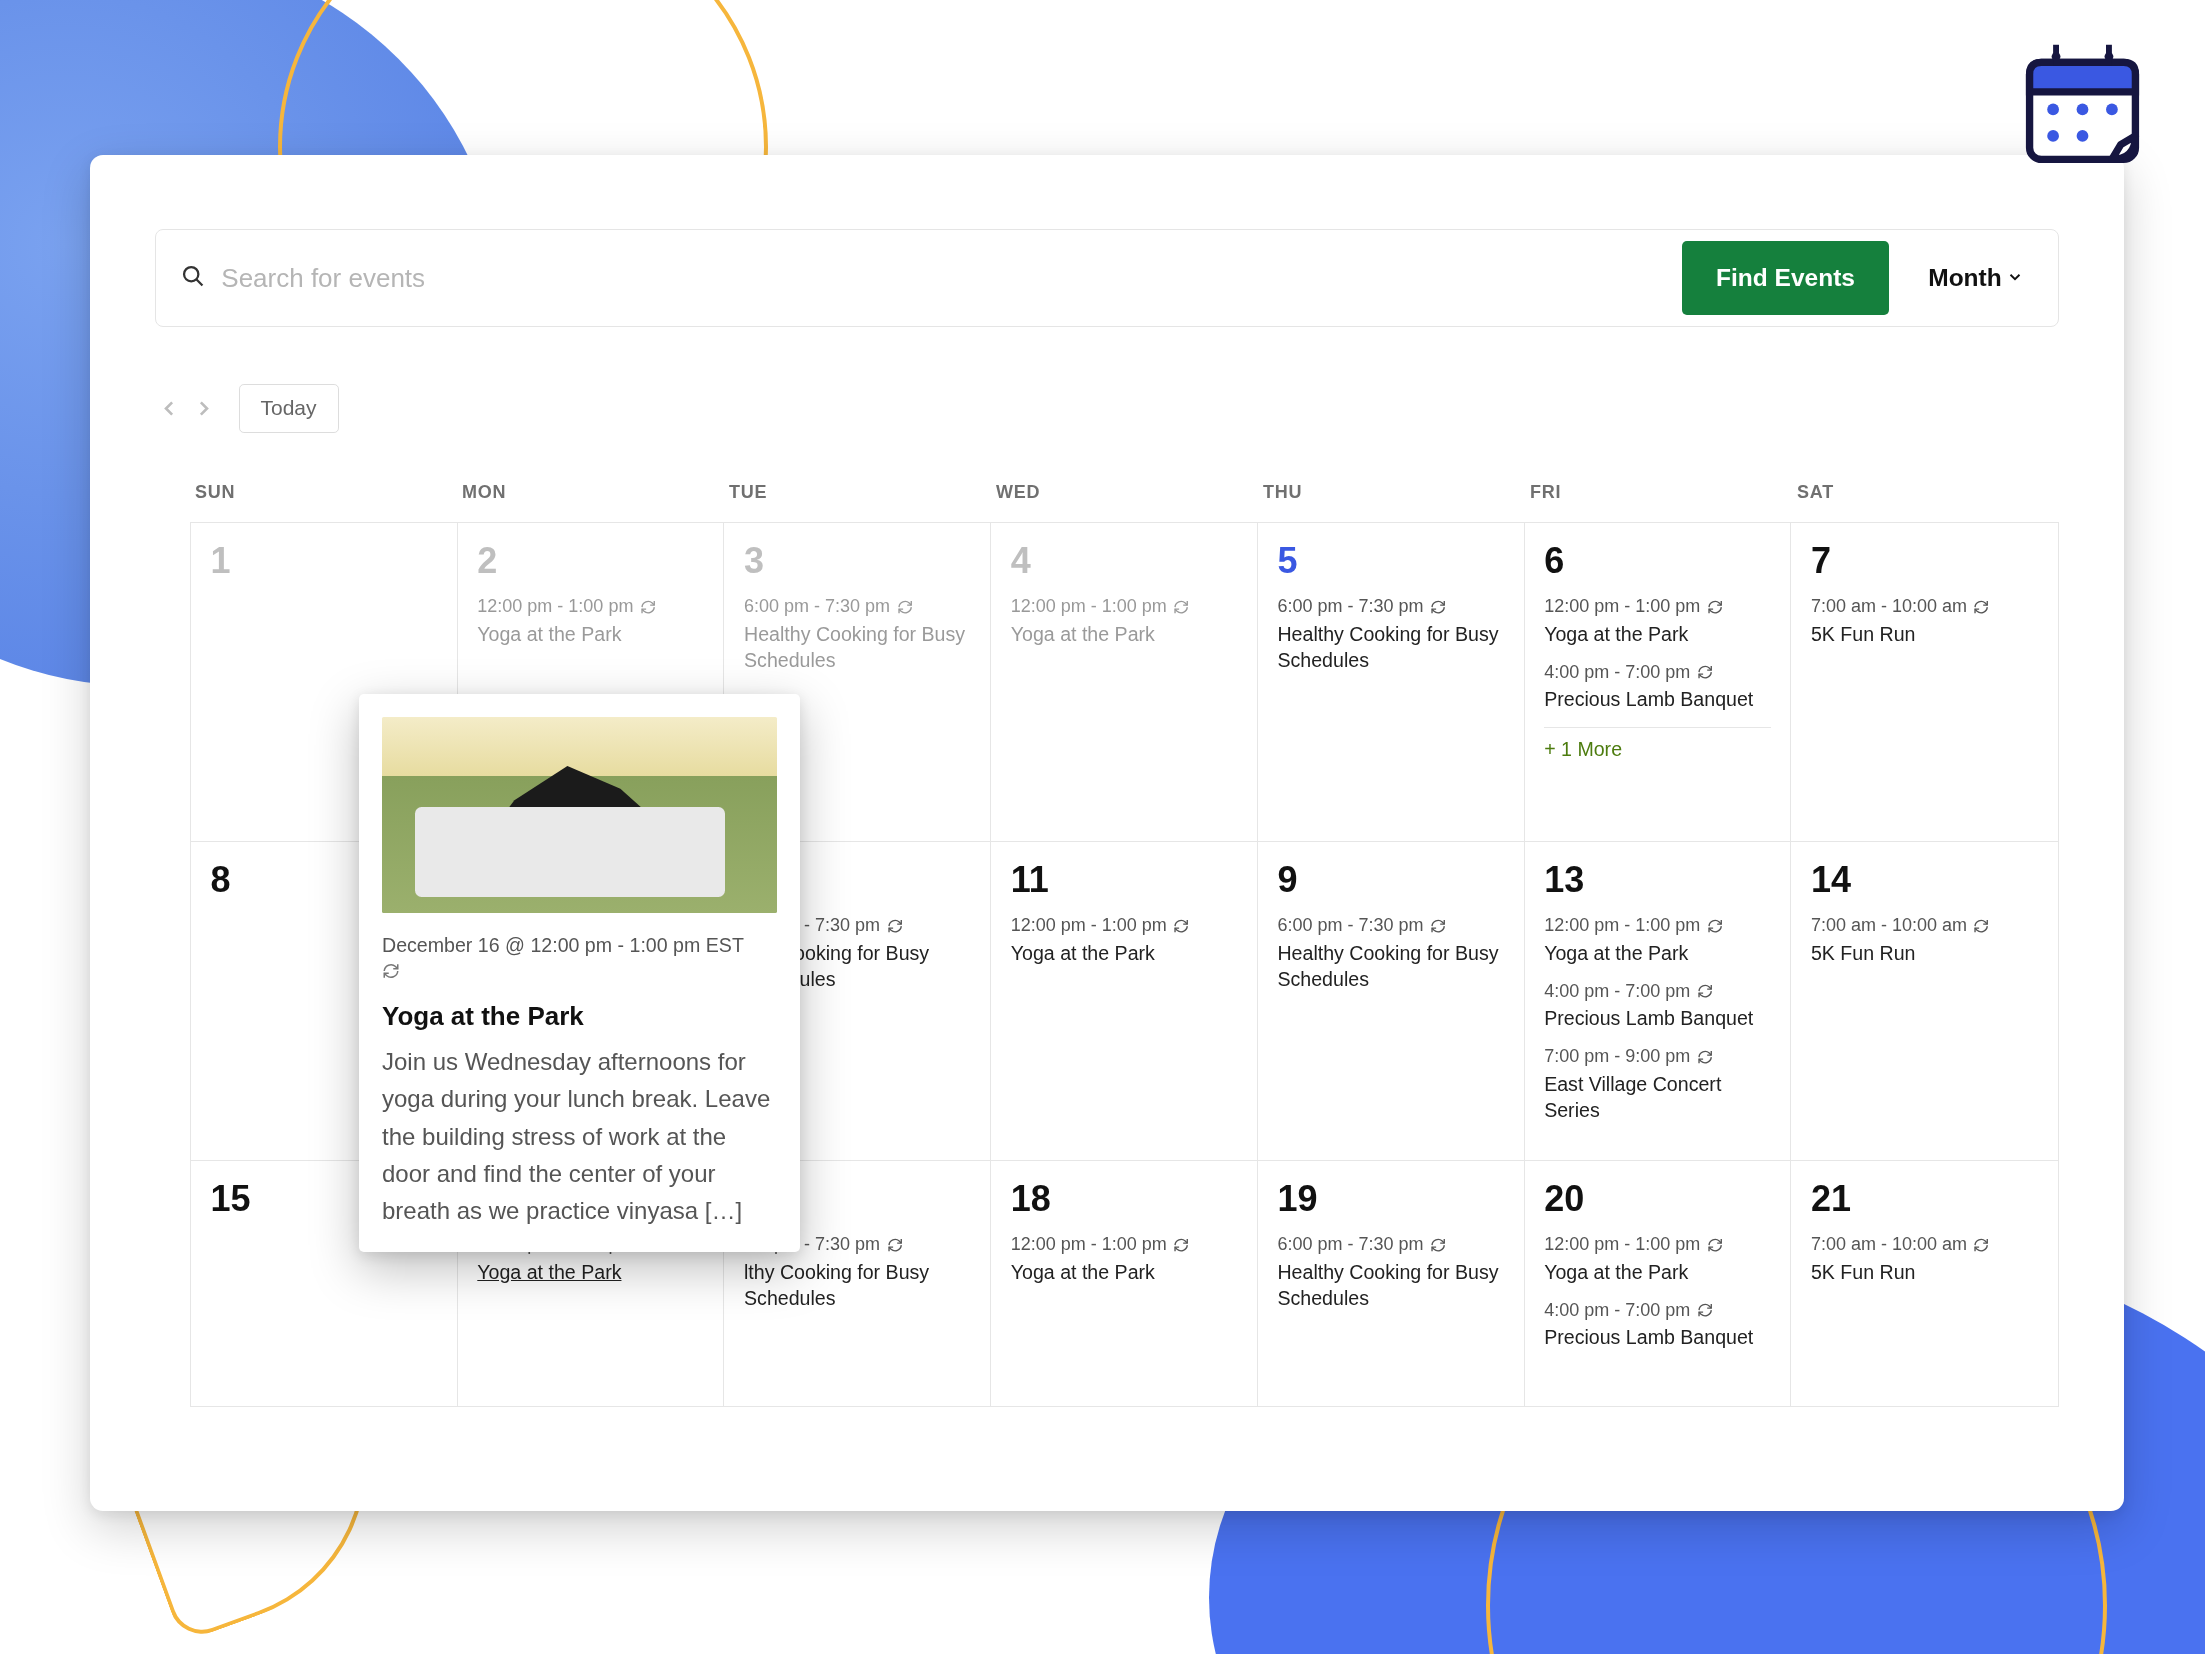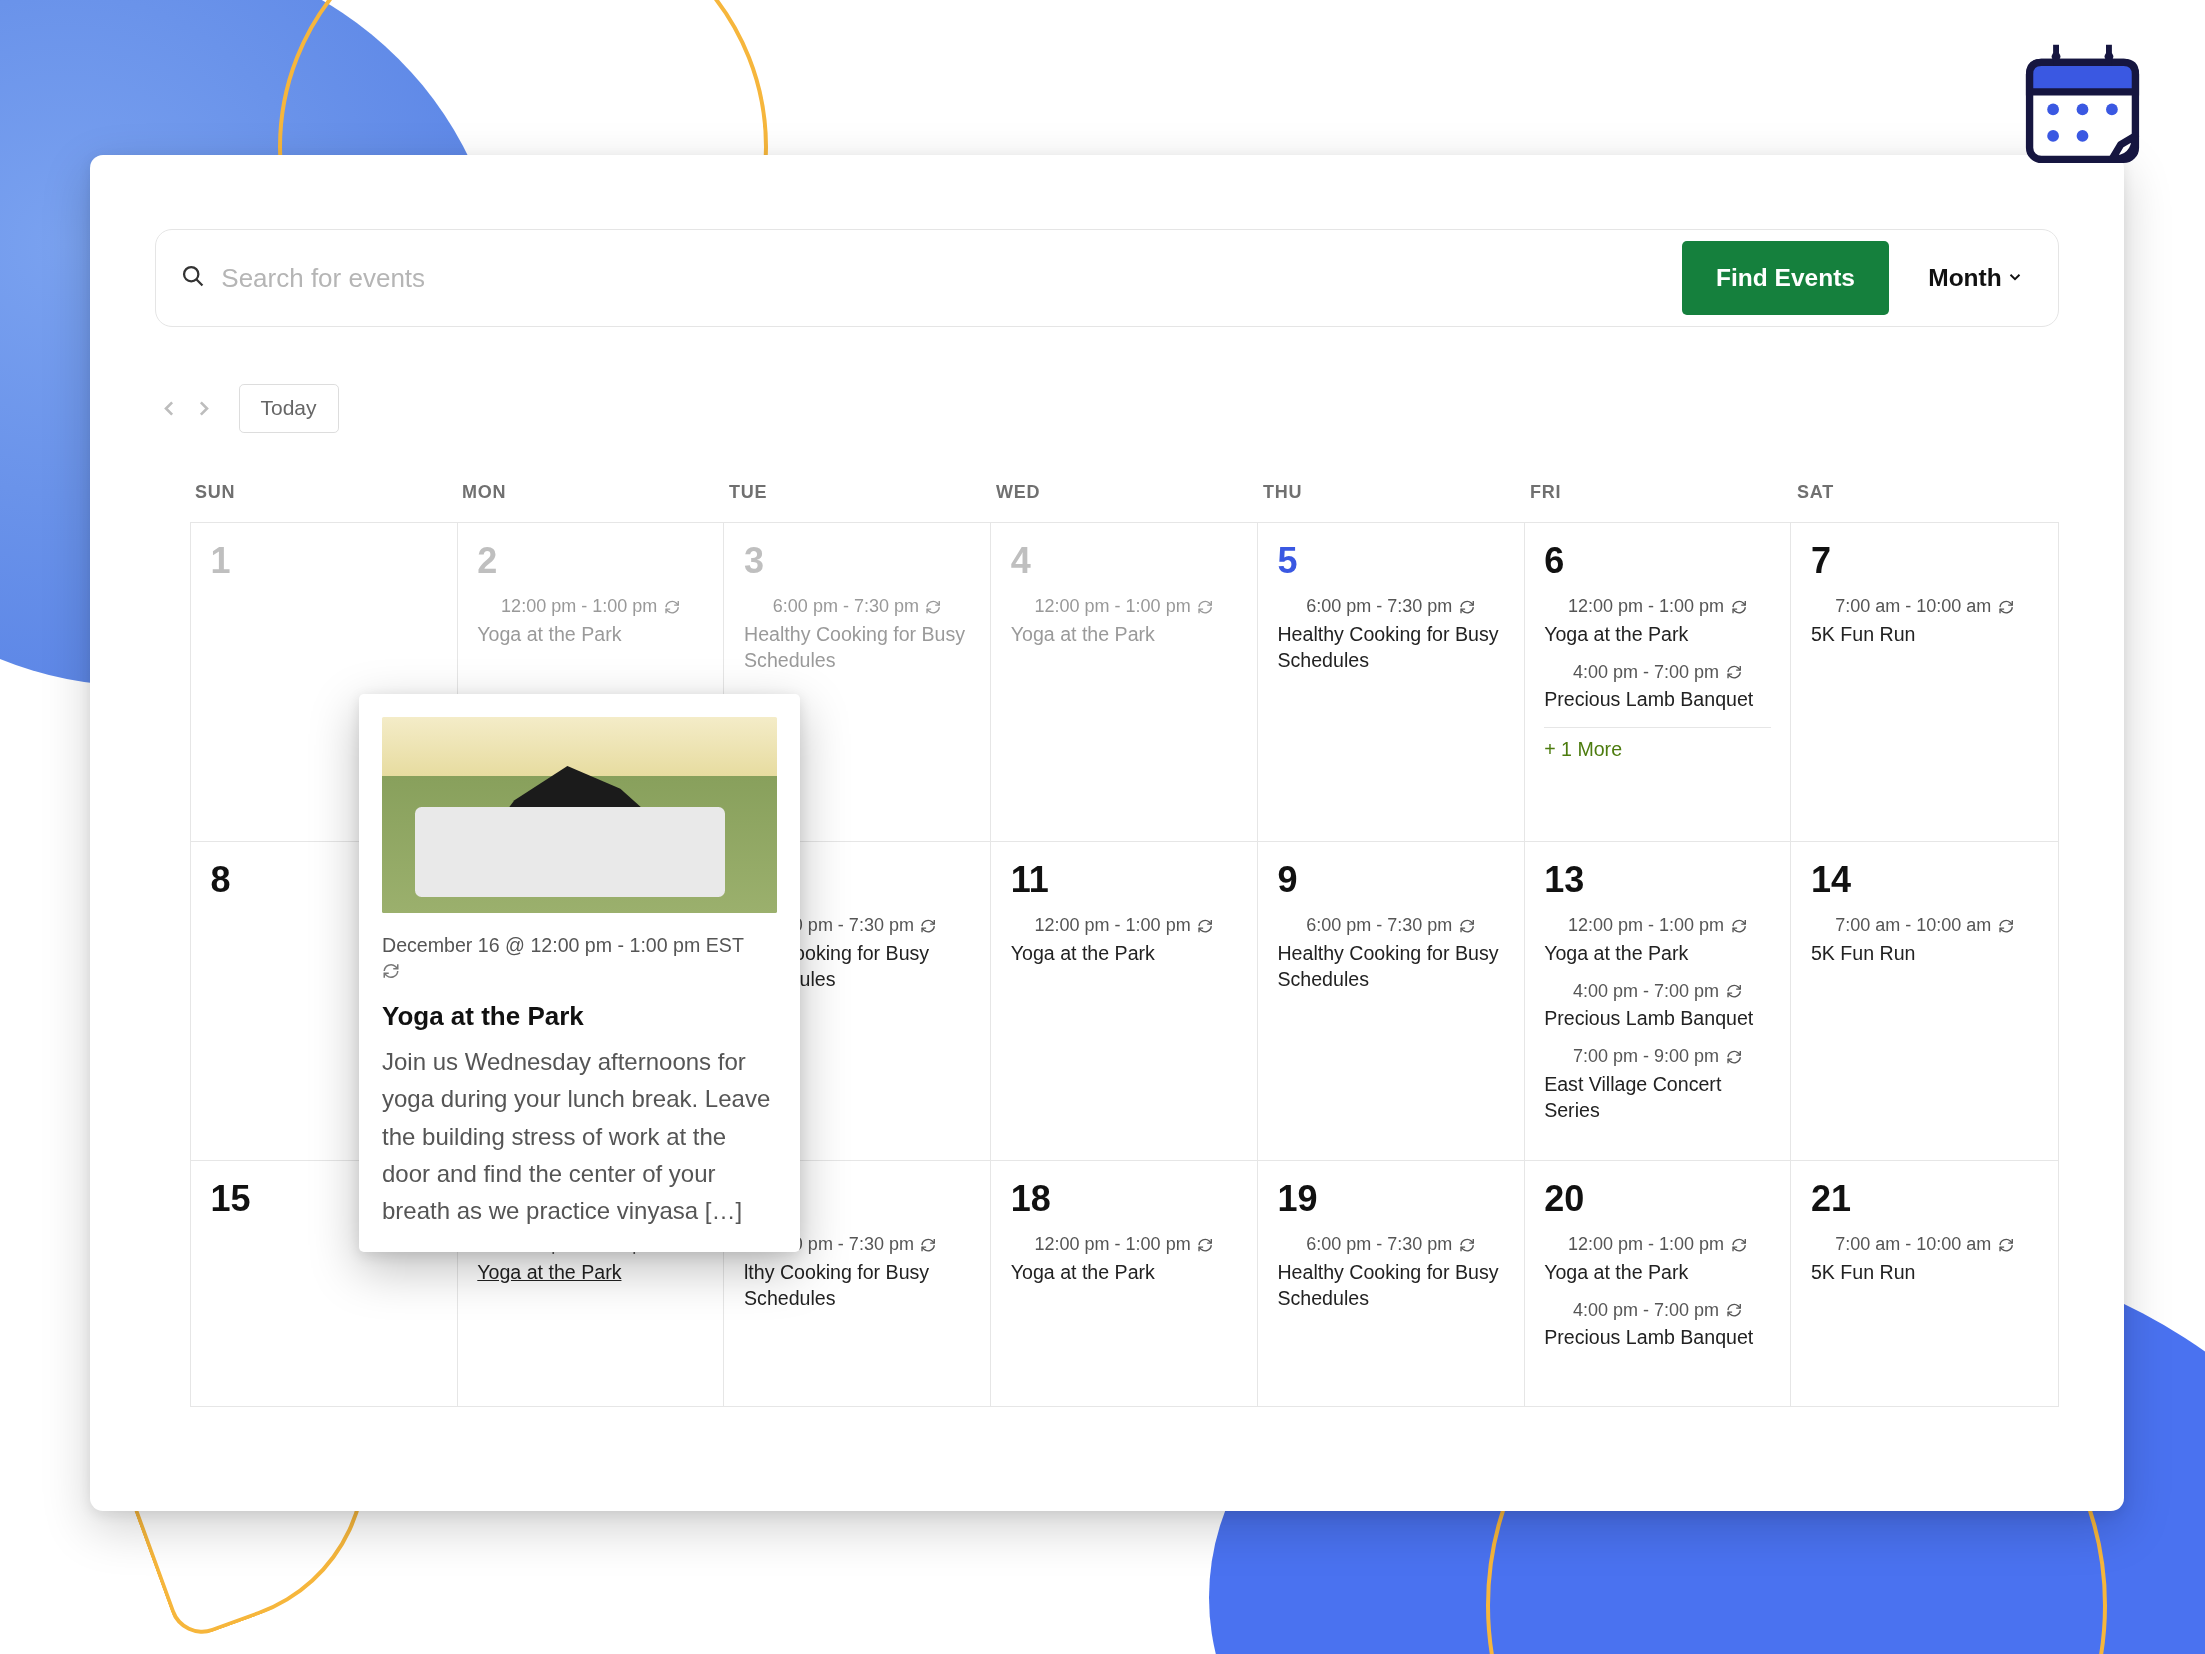--- a/index.html
+++ b/index.html
@@ -69,21 +69,21 @@
     background: #fff;
     border-radius: 13px;
     box-shadow: 0 16.3px 49px rgba(0,0,0,0.18), 0 3.3px 13px rgba(0,0,0,0.08);
     z-index: 2;
     overflow: hidden;
   }
 
   .toolbar {
     margin: 74px 65px 0 65px;
     border: 0.8px solid #e5e5e5;
-    border-radius: 17px;
+    border-radius: 8px;
     height: 98px;
     display: flex;
     align-items: center;
     padding: 0 19.6px 0 24.5px;
     gap: 16.3px;
   }
   .search-icon { color: #333; flex: 0 0 auto; }
   .search-input {
     flex: 1;
     border: none; outline: none;
@@ -166,21 +166,20 @@
     margin-bottom: 14.7px;
   }
   .daynum.muted { color:#bfbfbf; }
   .daynum.highlight { color:#3a58e2; }
   .ev { margin-bottom: 14.7px; }
   .ev-time {
     font-size: 18px;
     color:#999;
     display:flex; align-items:center; gap:6.5px;
     margin-bottom: 3.3px;
-    justify-content: center;
   }
   .ev-time.dark { color:#555; }
   .ev-title { font-size: 19.6px; color:#222; line-height:1.35; }
   .ev-title.muted { color:#9a9a9a; }
   .ev-title.underline { text-decoration: underline; }
   .recur-icon { display:inline-flex; }
   .hr { border:none; border-top:0.8px solid #e6e6e6; margin: 6.5px 0 9.8px 0; }
   .more { font-size: 19.6px; color:#4d7c0f; }
 
   .tooltip {

